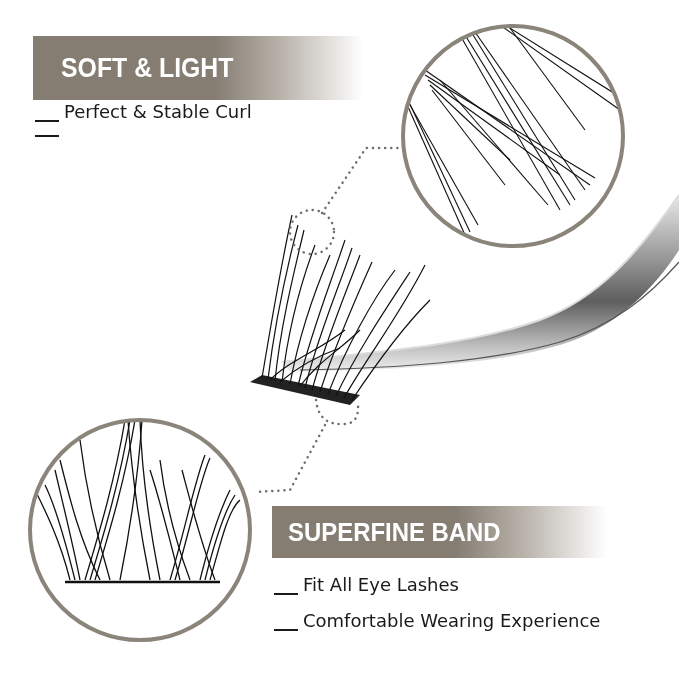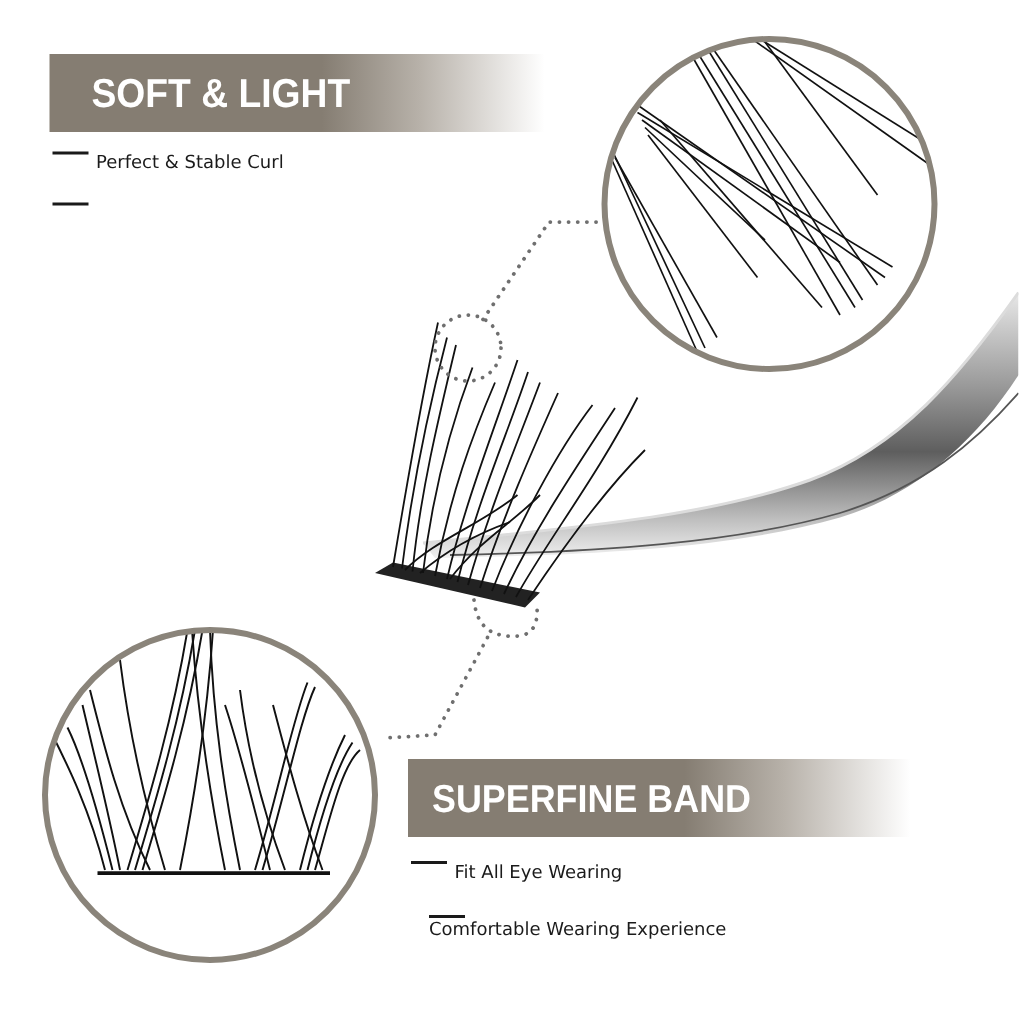--- a/index.html
+++ b/index.html
@@ -1,39 +1,39 @@
 <!DOCTYPE html>
 <html><head>
 <meta charset="utf-8">
 <style>
   html, body { margin:0; padding:0; background:#ffffff; }
   body { width:679px; height:679px; position:relative; overflow:hidden; font-family:"DejaVu Sans", sans-serif; }
   .banner {
-    position:absolute; height:52px;
+    position:absolute; height:64px;
     background: linear-gradient(to right, #857d72 0%, #857d72 55%, #b8b2aa 75%, #ffffff 100%);
     display:flex; align-items:center;
   }
   .banner-title {
     color:#ffffff; font-family:"Liberation Sans", sans-serif; font-weight:bold;
     font-size:27px; letter-spacing:0px; transform:scaleX(0.92); transform-origin:left center;
     white-space:nowrap;
   }
   #banner-top { left:33px; top:36px; width:330px; }
   #banner-top .banner-title { margin-left:28px; }
   #banner-bottom { left:272px; top:506px; width:335px; height:52px;text-align:right; }
   #banner-bottom .banner-title { margin-left:16px; font-size:26px; }
   .feature {
-    position:absolute; display:flex; align-items:flex-start; color:#1a1a1a;
-    font-family:"DejaVu Sans", sans-serif; font-size:12px; white-space:nowrap;
+    position:absolute; display:flex; align-items:flex-end; color:#1a1a1a;
+    font-family:"DejaVu Sans", sans-serif; font-size:18px; white-space:nowrap;
   }
   .dash { display:inline-block; width:24px; height:2px; background:#1a1a1a; margin-right:5px; }
   #f1 { left:35px; top:101px; }
   #f2 { left:35px; top:135px; }
   #f3 { left:274px; top:574px; }
-  #f4 { left:286px; top:610px;flex-direction:column; }
+  #f4 { left:274px; top:610px; }
   svg.art { position:absolute; left:0; top:0; }
 </style>
 </head>
 <body>
 
 <svg class="art" width="679" height="679" viewBox="0 0 679 679">
   <defs>
     <linearGradient id="metal" x1="0" y1="0" x2="0" y2="1">
       <stop offset="0" stop-color="#e8e8e8"></stop>
       <stop offset="0.35" stop-color="#9a9a9a"></stop>
@@ -144,18 +144,18 @@
 </div>
 <div class="feature" id="f2">
   <span class="dash"></span>
 </div>
 
 <div class="banner" id="banner-bottom">
   <span class="banner-title">SUPERFINE BAND</span>
 </div>
 <div class="feature" id="f3">
   <span class="dash"></span>
-  <span>Fit All Eye Wearing</span>
+  <span>Fit All Eye Lashes</span>
 </div>
 <div class="feature" id="f4">
   <span class="dash"></span>
   <span>Comfortable Wearing Experience</span>
 </div>
 
 </body></html>

